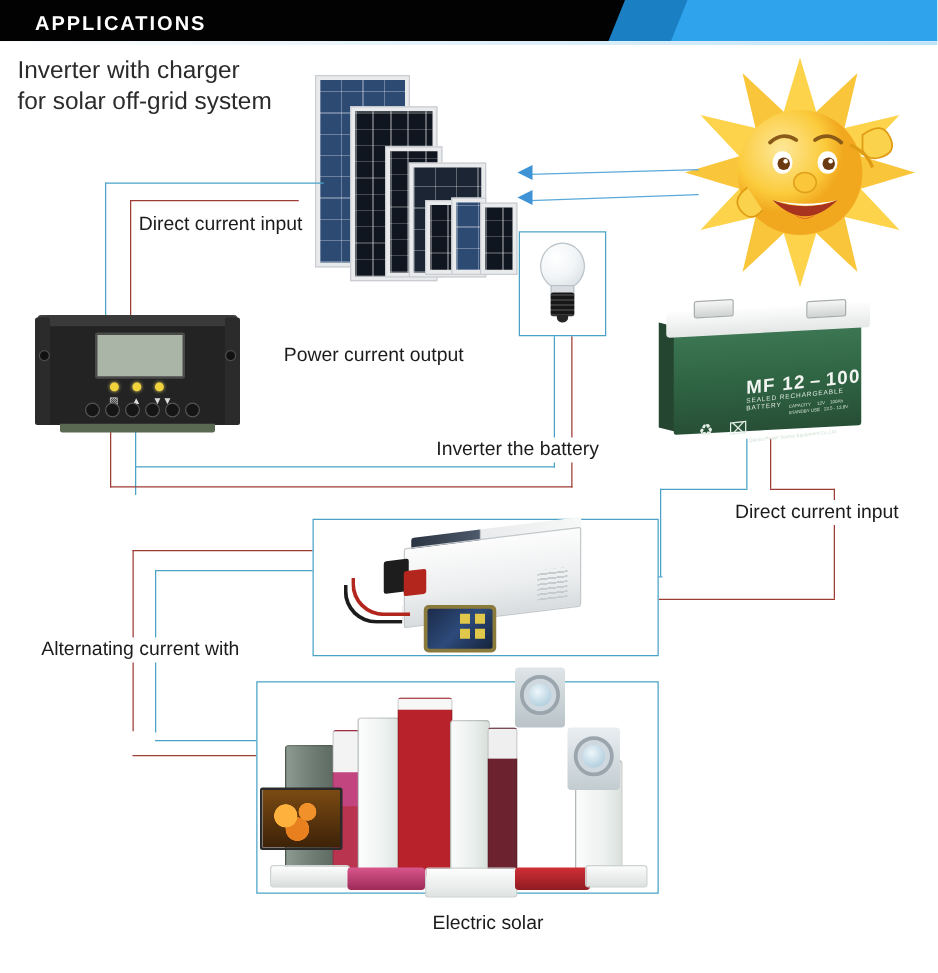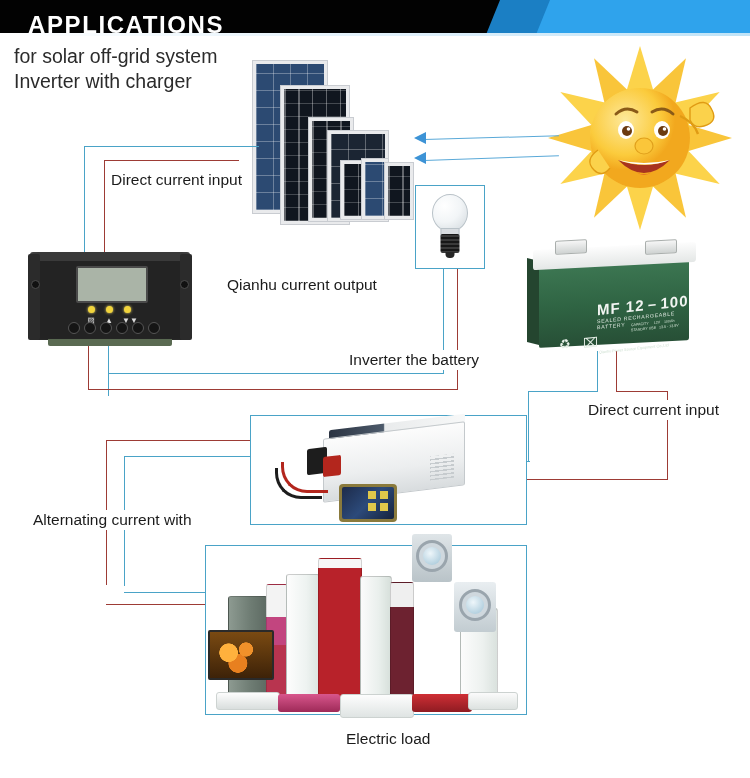--- a/index.html
+++ b/index.html
@@ -6,21 +6,21 @@
   body{width:750px;height:778px;position:relative;overflow:hidden;
        font-family:"Liberation Sans",sans-serif;color:#1a1a1a;}
 
   
   #banner{position:absolute;left:0;top:0;width:750px;height:33px;overflow:hidden;}
   #banner .blue{position:absolute;inset:0;background:#2fa3ec;}
   #banner .blue2{position:absolute;left:430px;top:0;width:120px;height:33px;
       background:#1b7fc4;transform:skewX(-22deg);transform-origin:top left;}
   #banner .black{position:absolute;left:-30px;top:0;width:530px;height:33px;
       background:#020202;transform:skewX(-22deg);transform-origin:top left;}
-  #banner .title{position:absolute;left:28px;top:11px;font-size:24px;font-weight:bold;
+  #banner .title{position:absolute;left:28px;top:11px;font-size:16px;font-weight:bold;
       letter-spacing:1.6px;color:#fff;}
   #banner-underline{position:absolute;left:0;top:33px;width:750px;height:3px;
       background:linear-gradient(90deg,#ffffff 0%,#dff0fb 55%,#bfe3f7 100%);}
 
   
   #headline{position:absolute;left:14px;top:44px;width:270px;font-size:19.5px;
       line-height:25px;color:#2b2b2b;}
 
   
   .wire{position:absolute;}
@@ -166,22 +166,22 @@
 
 <div id="banner">
   <div class="blue"></div>
   <div class="blue2"></div>
   <div class="black"></div>
   <div class="title">APPLICATIONS</div>
 </div>
 <div id="banner-underline"></div>
 
 <div id="headline">
+  <div>Inverter with charger</div>
   <div>for solar off-grid system</div>
-  <div>Inverter with charger</div>
 </div>
 
 <div id="sun">
   <svg width="200" height="190" viewBox="0 0 200 190">
     <g fill="#f7b82b">
       <g transform="translate(100,96)">
         <g>
             <path d="M0,-92 L15,-42 L-15,-42 Z" fill="#fcd34a"></path>
           </g>
         <g transform="rotate(30)">
@@ -303,25 +303,25 @@
 <div class="wire wh red" style="left:106px;top:440px;width:145px;"></div>
 <div class="wire wh red" style="left:106px;top:604px;width:206px;"></div>
 <div class="wire wv blue" style="left:124px;top:456px;height:130px;"></div>
 <div class="wire wh blue" style="left:124px;top:456px;width:127px;"></div>
 <div class="wire wh blue" style="left:124px;top:592px;width:188px;"></div>
 <div class="wire wv blue" style="left:311px;top:548px;height:56px;"></div>
 <div class="wire wh blue" style="left:311px;top:548px;width:120px;"></div>
 <div class="wire wv red" style="left:341px;top:560px;height:48px;"></div>
 
 <div class="dlabel" style="left:106px;top:170px;">Direct current input</div>
-<div class="dlabel" style="left:222px;top:275px;">Qianhu current output</div>
+<div class="dlabel" style="left:222px;top:275px;">Power current output</div>
 <div class="dlabel" style="left:344px;top:350px;">Inverter the battery</div>
 <div class="dlabel" style="left:583px;top:400px;">Direct current input</div>
 <div class="dlabel" style="left:28px;top:510px;">Alternating current with</div>
-<div class="dlabel" style="left:341px;top:729px;">Electric load</div>
+<div class="dlabel" style="left:341px;top:729px;">Electric solar</div>
 
 <div id="controller">
   <div class="ctl-body"></div>
   <div class="ctl-top"></div>
   <div class="ctl-ear" style="left:-2px;top:2px;"></div>
   <div class="ctl-ear" style="right:-2px;top:2px;"></div>
   <div class="ctl-hole" style="left:1px;top:28px;"></div>
   <div class="ctl-hole" style="right:1px;top:28px;"></div>
   <div class="ctl-lcd"></div>
   <div class="ctl-led" style="left:58px;"></div>

